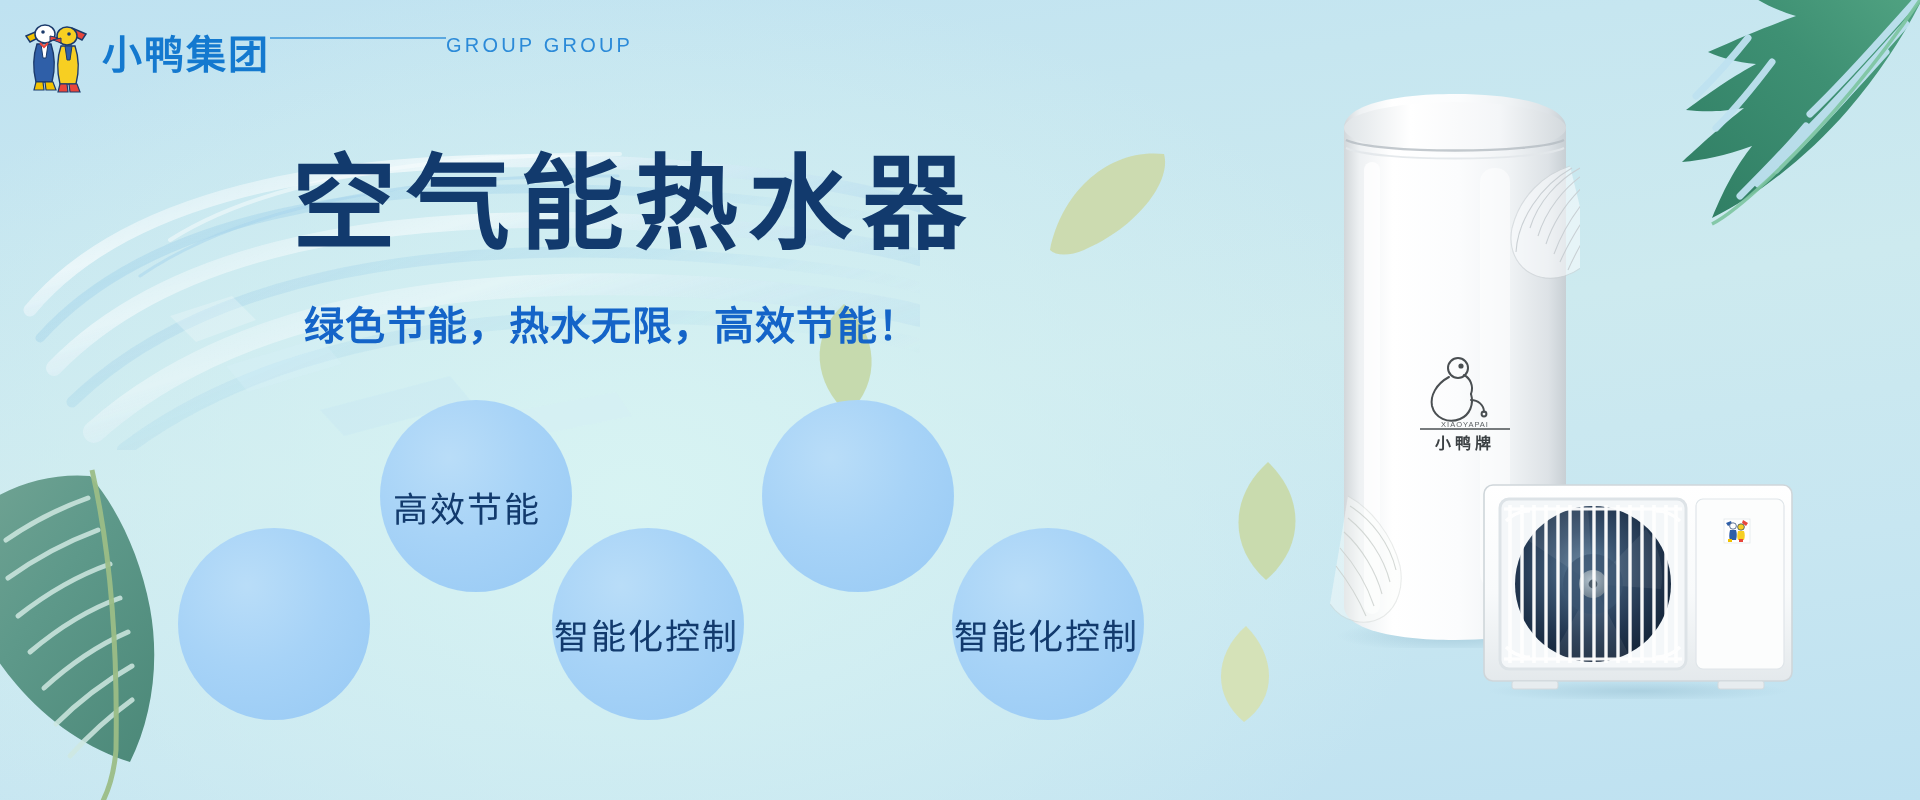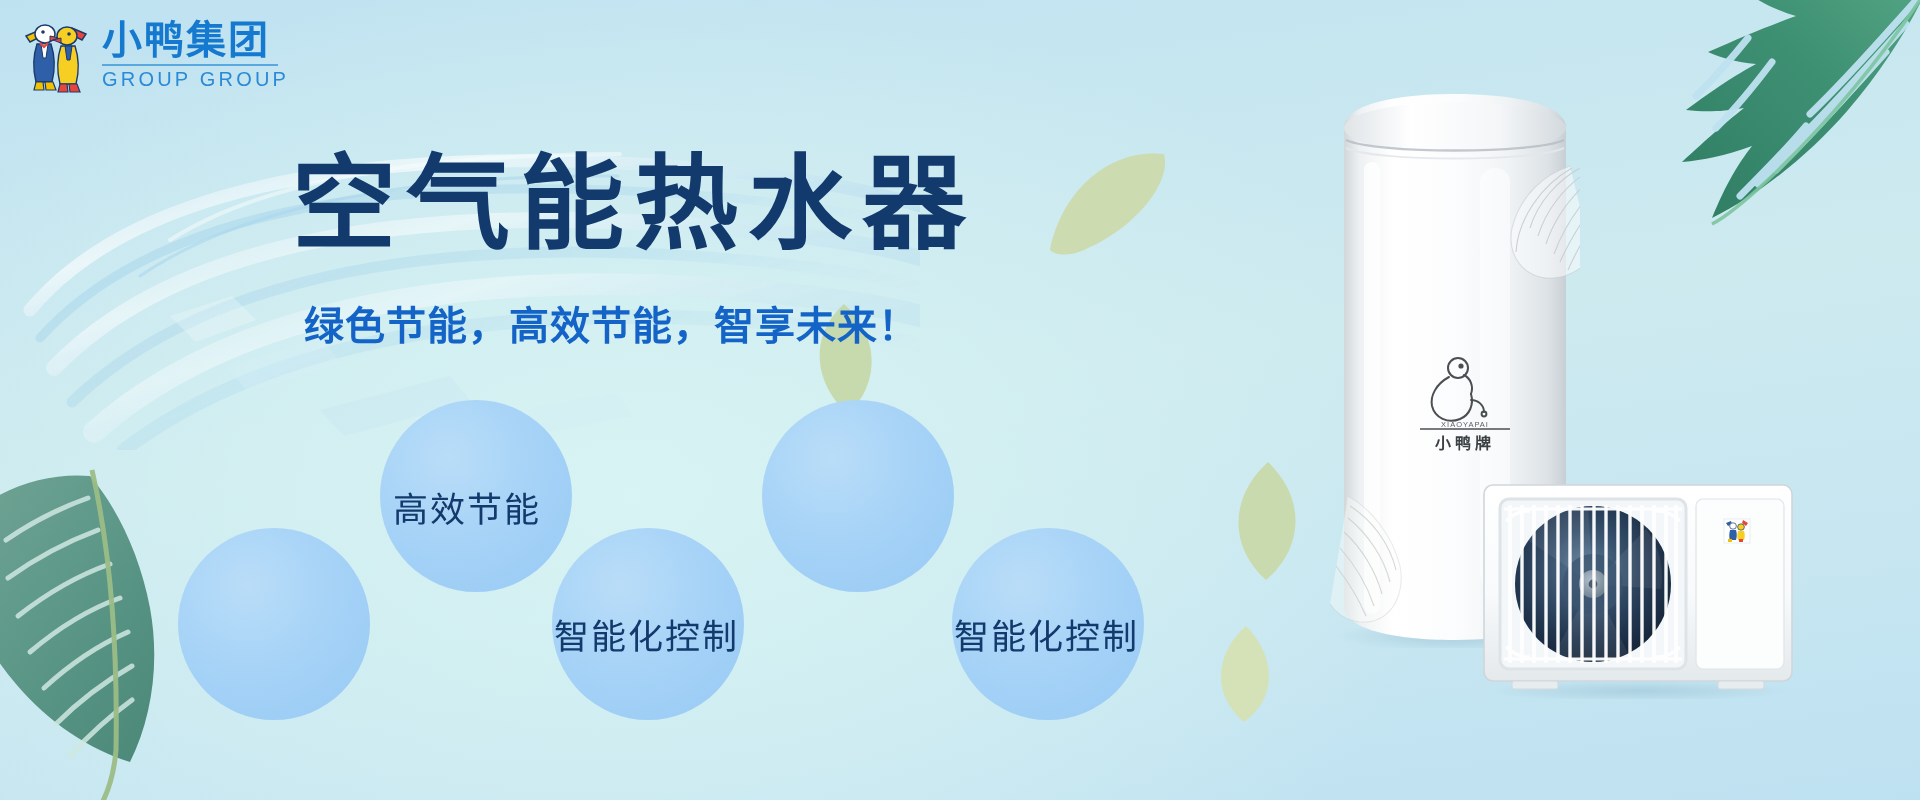--- a/index.html
+++ b/index.html
@@ -35,21 +35,21 @@
   .leaf-tr{ right:-30px; top:-40px; width:330px; height:300px; }
   .leaf-bl{ left:-60px; bottom:-10px; width:300px; height:360px; }
 
   
   .logo{
     position:absolute; left:20px; top:14px;
     display:flex; align-items:center; gap:10px;
     z-index:12;
   }
   .logo-mascots{ width:72px; height:82px; flex:0 0 auto; }
-  .logo-text{ display:flex; flex-direction:column; align-items:flex-start; }
+  .logo-text{ display:flex; flex-direction:row; align-items:flex-start; }
   .logo-cn{
     font-size:40px; font-weight:bold; letter-spacing:2px;
     color:#1479cf; line-height:1.05;
     font-family:"DejaVu Sans","Liberation Sans",sans-serif;
   }
   .logo-rule{ width:176px; height:2px; background:#5aa8e0; margin:3px 0 2px; }
   .logo-en{
     font-size:20px; letter-spacing:3.2px; color:#2b8ad8;
     font-family:"Liberation Sans",sans-serif; font-weight:500;
   }
@@ -226,21 +226,21 @@
     </svg>
     <div class="logo-text">
       <div class="logo-cn">小鸭集团</div>
       <div class="logo-rule"></div>
       <div class="logo-en">GROUP GROUP</div>
     </div>
   </div>
 
   <div class="headline">
     <div class="title">空气能热水器</div>
-    <div class="subtitle">绿色节能，高效节能，智享未来！</div>
+    <div class="subtitle">绿色节能，热水无限，高效节能！</div>
   </div>
 
   <div class="bubble" style="left:380px; top:400px; width:192px; height:192px;"></div>
   <div class="bubble-label" style="left:393px; top:481px;">高效节能</div>
 
   <div class="bubble" style="left:762px; top:400px; width:192px; height:192px;"></div>
 
   <div class="bubble" style="left:178px; top:528px; width:192px; height:192px;"></div>
 
   <div class="bubble" style="left:552px; top:528px; width:192px; height:192px;"></div>

